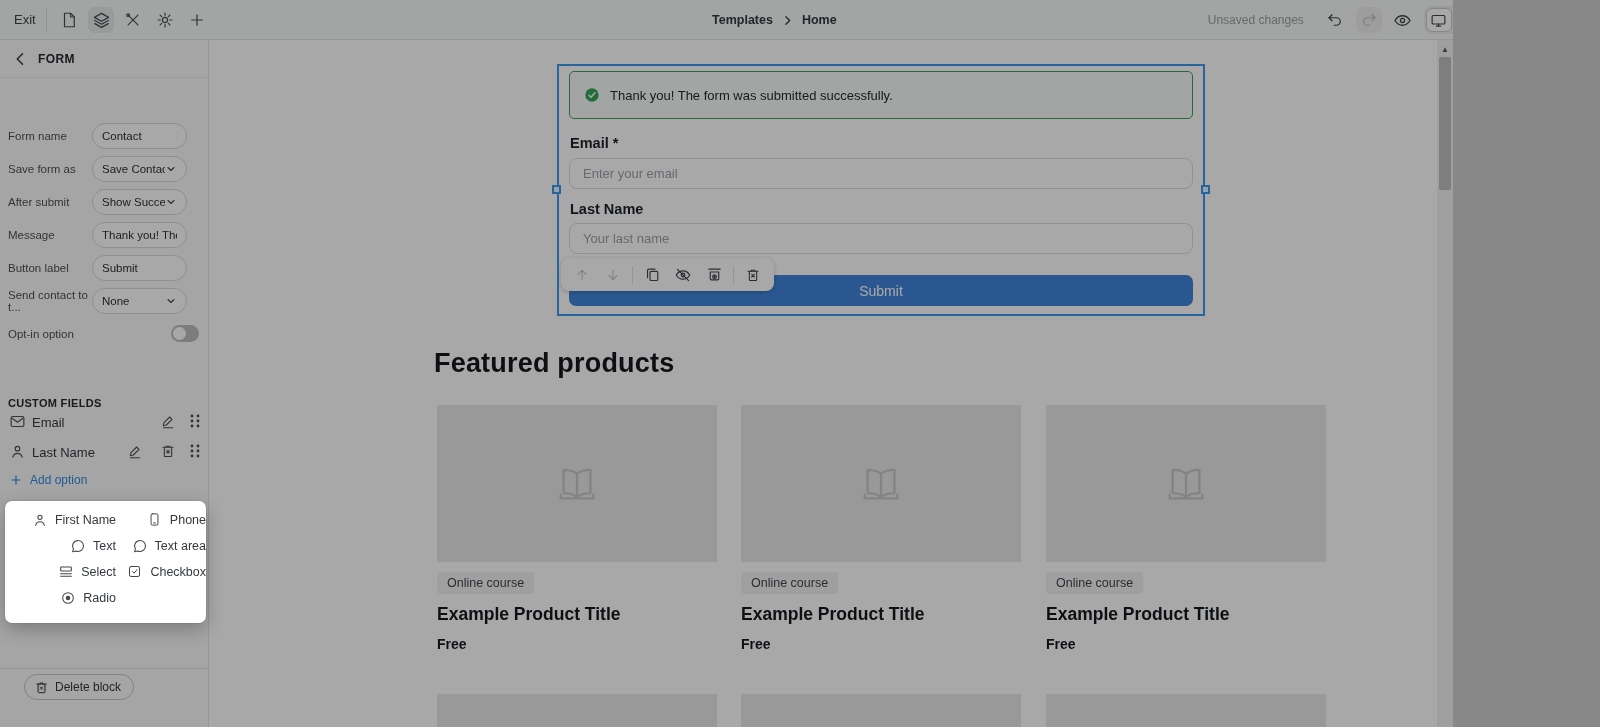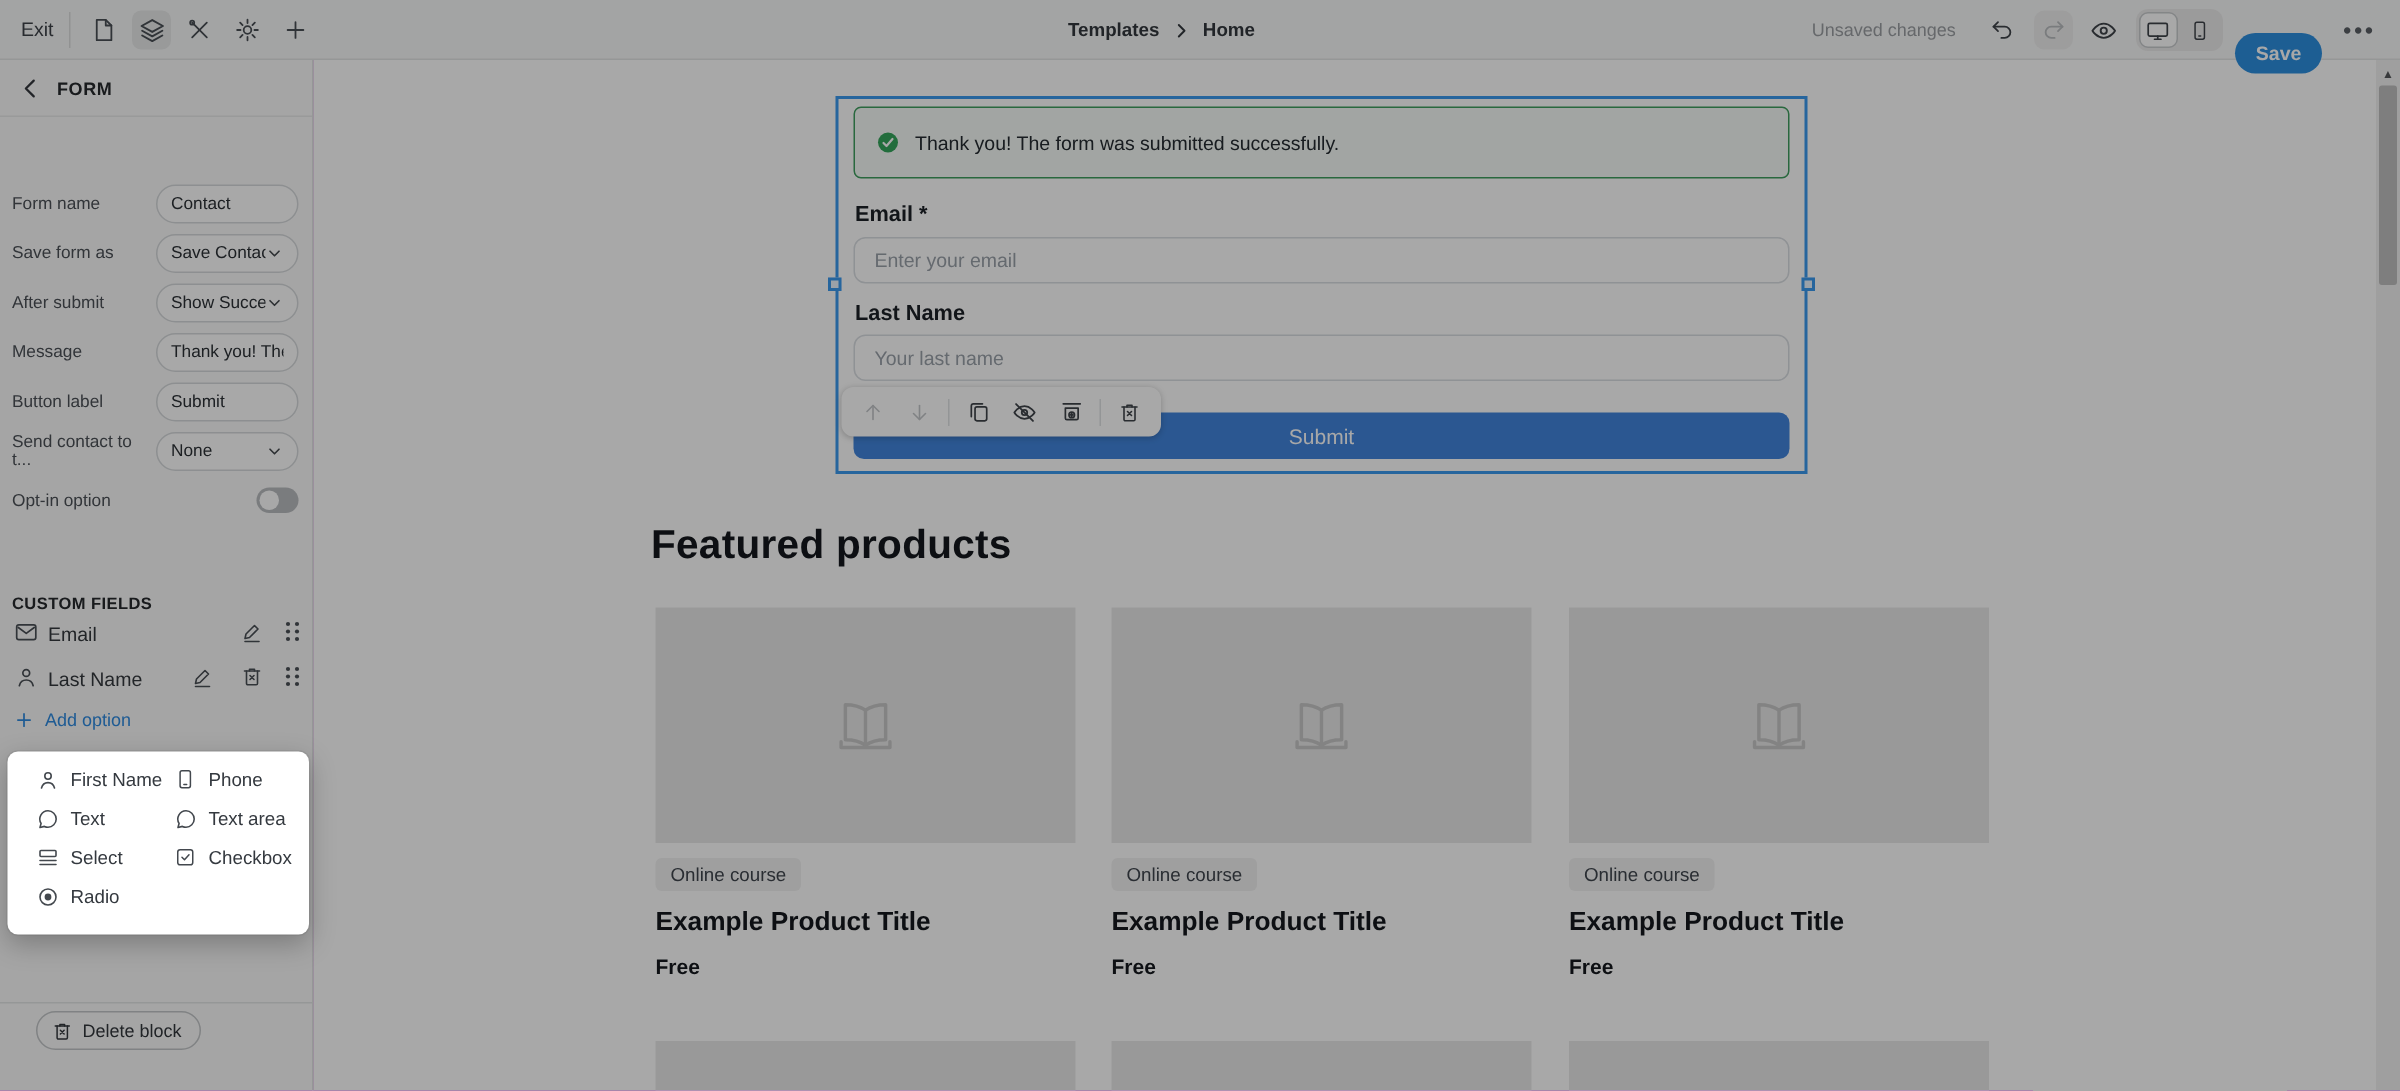--- a/index.html
+++ b/index.html
@@ -1,19 +1,19 @@
 <!DOCTYPE html>
 <html><head>
 <meta charset="utf-8">
 <style>
   * { margin:0; padding:0; box-sizing:border-box; }
   html,body { background:#888; }
   .app {
-    position:relative; width:1600px; height:727px; overflow:hidden;
-    font-family:"Liberation Sans", sans-serif; background:#d946ef;
+    position:relative; width:1453px; height:727px; overflow:hidden;
+    font-family:"Liberation Sans", sans-serif; background:#ef4444;
     -webkit-font-smoothing:antialiased;
   }
   svg.ic { display:block; fill:none; stroke:currentColor; stroke-width:1.6; stroke-linecap:round; stroke-linejoin:round; }
 
   
   .topbar { position:absolute; left:0; top:0; width:1600px; height:40px; background:#f8f9f9; border-bottom:1px solid #e3e5e6; z-index:10; }
   .tb-exit { position:absolute; left:10px; top:10px; height:20px; line-height:20px; font-size:13px; color:#3d4248; cursor:pointer; padding:0 4px; }
   .tb-vdiv { position:absolute; left:46px; top:8px; width:1px; height:24px; background:#dcdede; }
   .tb-btn { position:absolute; top:7px; width:26px; height:26px; border-radius:6px; display:flex; align-items:center; justify-content:center; color:#4a4f55; cursor:pointer; }
   .tb-btn.active { background:#e8eaea; }
@@ -34,21 +34,21 @@
   .sb-header { position:relative; height:38px; border-bottom:1px solid #e8eaea; }
   .sb-back { position:absolute; left:12px; top:10px; width:18px; height:18px; color:#34383d; cursor:pointer; }
   .sb-title { position:absolute; left:38px; top:12px; font-size:12px; font-weight:bold; letter-spacing:.4px; color:#26292d; }
   .sb-tabs { position:relative; height:34px; border-bottom:1px solid #e8eaea; display:flex; }
   .sb-tab { width:50%; display:flex; align-items:center; justify-content:center; font-size:11px; font-weight:bold; letter-spacing:.5px; color:#8d9196; cursor:pointer; position:relative; }
   .sb-tab.active { color:#2f8be0; }
   .sb-tab.active::after { content:""; position:absolute; left:0; right:0; bottom:-1px; height:2px; background:#2f8be0; }
   .sb-settings { position:absolute; left:0; top:79px; width:209px; }
   .sb-row { position:relative; height:33px; display:flex; align-items:center; }
   .sb-label { position:absolute; left:8px; font-size:11.5px; color:#4c5157; max-width:95px; }
-  .sb-control { position:absolute; left:104px; width:95px; height:26px; border:1px solid #d7dadc; border-radius:13px; background:#fff; display:flex; align-items:center; padding:0 9px; font-size:11.5px; color:#2c3136; cursor:text; }
+  .sb-control { position:absolute; left:92px; width:95px; height:26px; border:1px solid #d7dadc; border-radius:13px; background:#fff; display:flex; align-items:center; padding:0 9px; font-size:11.5px; color:#2c3136; cursor:text; }
   .sb-control.select { cursor:pointer; }
   .sb-control .val { flex:1; white-space:nowrap; overflow:hidden; }
   .sb-control .chev { width:12px; height:12px; color:#45494e; flex:none; }
   .toggle { position:absolute; left:171px; width:28px; height:17px; border-radius:9px; background:#babdc0; cursor:pointer; }
   .toggle .knob { position:absolute; left:2px; top:2px; width:13px; height:13px; border-radius:50%; background:#fff; }
   .sb-section-title { position:absolute; left:8px; top:357px; font-size:11px; font-weight:bold; letter-spacing:.3px; color:#26292d; }
   .cf-row { position:absolute; left:0; width:209px; height:30px; }
   .cf-icon { position:absolute; left:9px; top:6px; width:17px; height:17px; color:#4a4f55; }
   .cf-label { position:absolute; left:32px; top:8px; font-size:13px; color:#35393e; }
   .cf-act { position:absolute; top:6px; width:18px; height:18px; color:#4a4f55; cursor:pointer; }
@@ -87,21 +87,21 @@
 
   
   .scrollbar { position:absolute; right:0; top:40px; width:16px; height:687px; background:#f1f1f1; z-index:6; }
   .sc-arrow { position:absolute; left:0; top:2px; width:16px; height:14px; display:flex; align-items:center; justify-content:center; font-size:8px; color:#56595c; cursor:pointer; }
   .sc-thumb { position:absolute; left:2px; top:17px; width:12px; height:133px; background:#bfbfbf; border-radius:2px; cursor:grab; }
 
   
   .dim-overlay { position:absolute; inset:0; background:rgba(0,0,0,.34); z-index:40; pointer-events:none; }
   .field-popup { position:absolute; left:5px; top:501px; width:201px; height:122px; background:#fff; border-radius:7px; box-shadow:0 0 0 1px rgba(0,0,0,.05), 0 6px 18px rgba(0,0,0,.25); z-index:50; padding:10px 0 8px 19px; }
   .fp-grid { display:grid; grid-template-columns:92px auto; row-gap:9px; }
-  .fp-item { display:flex; align-items:center; gap:7px; font-size:12.5px; color:#34393f; cursor:pointer; height:17px; }
+  .fp-item { display:flex; align-items:center; gap:7px; font-size:12.5px; color:#34393f; cursor:pointer; height:17px;justify-content:flex-end; }
   .fp-item .fi { width:16px; height:16px; color:#43484e; flex:none; }
 </style>
 </head>
 <body>
 
 <div class="app">
 
   <div class="topbar">
     <div class="tb-exit">Exit</div>
     <div class="tb-vdiv"></div>

